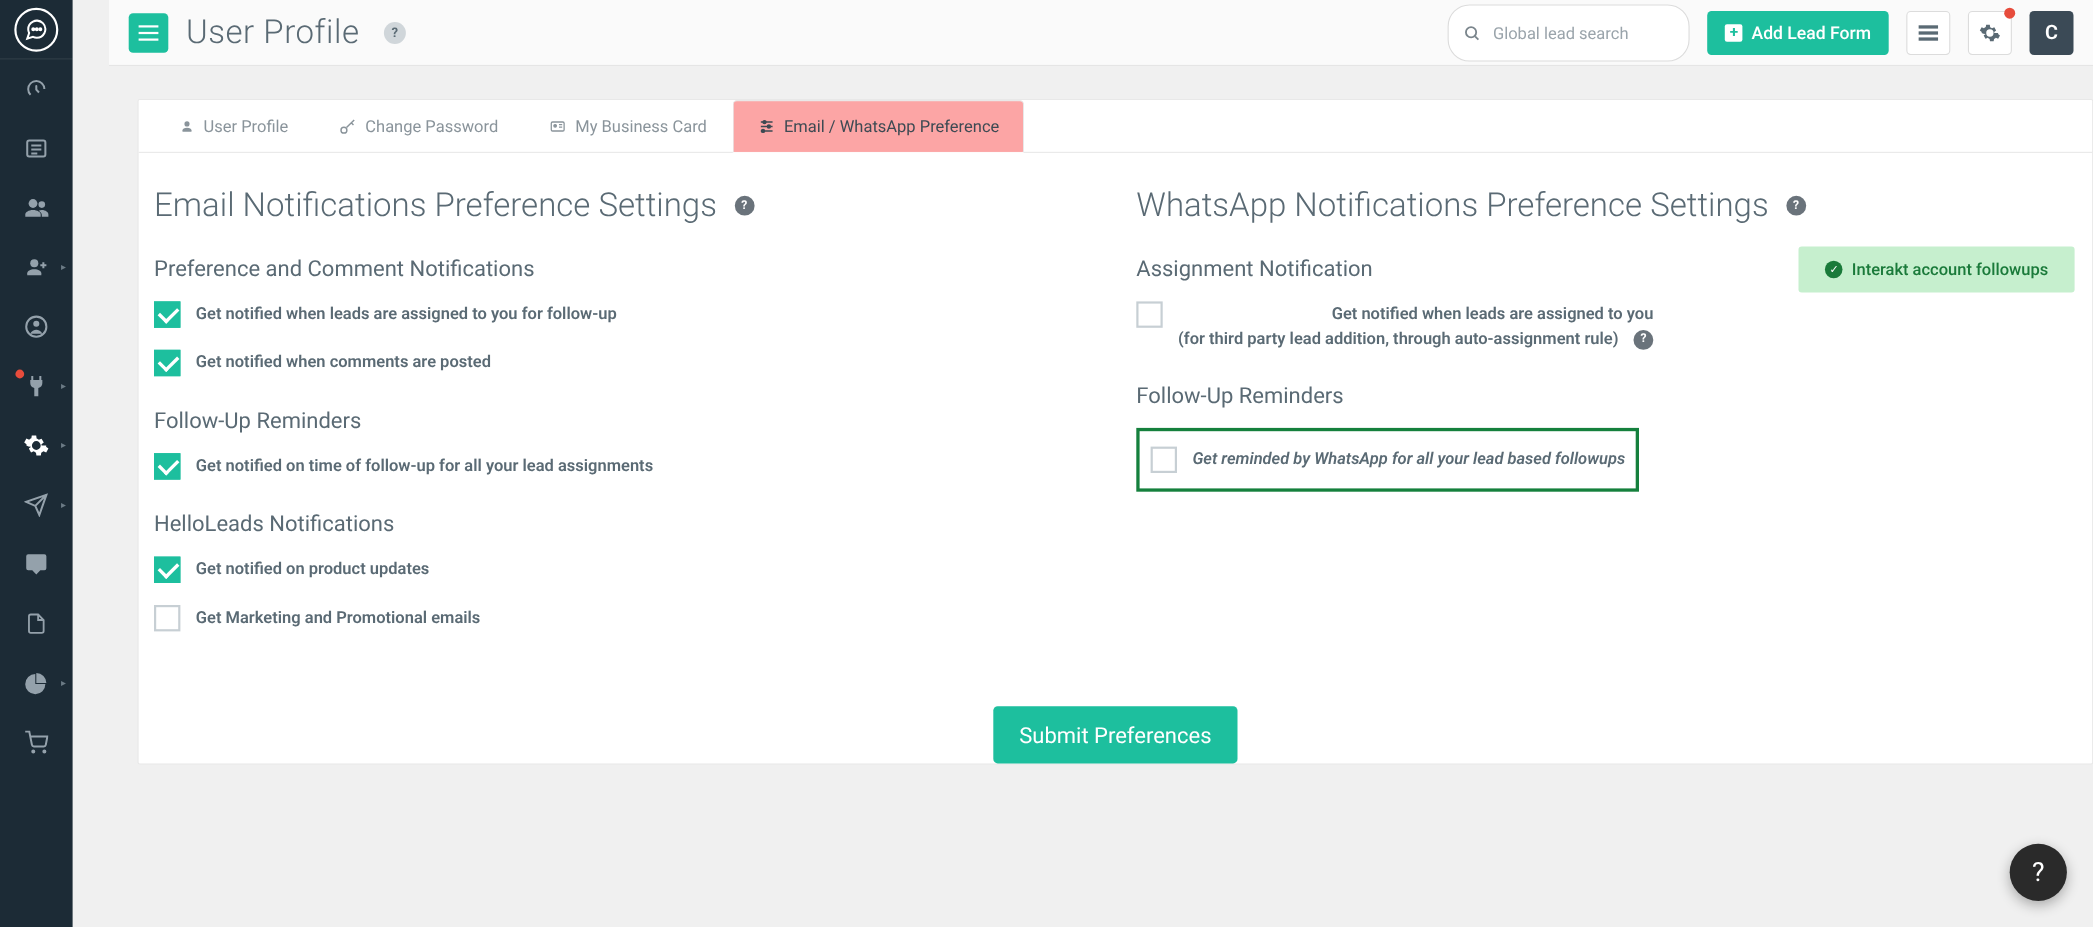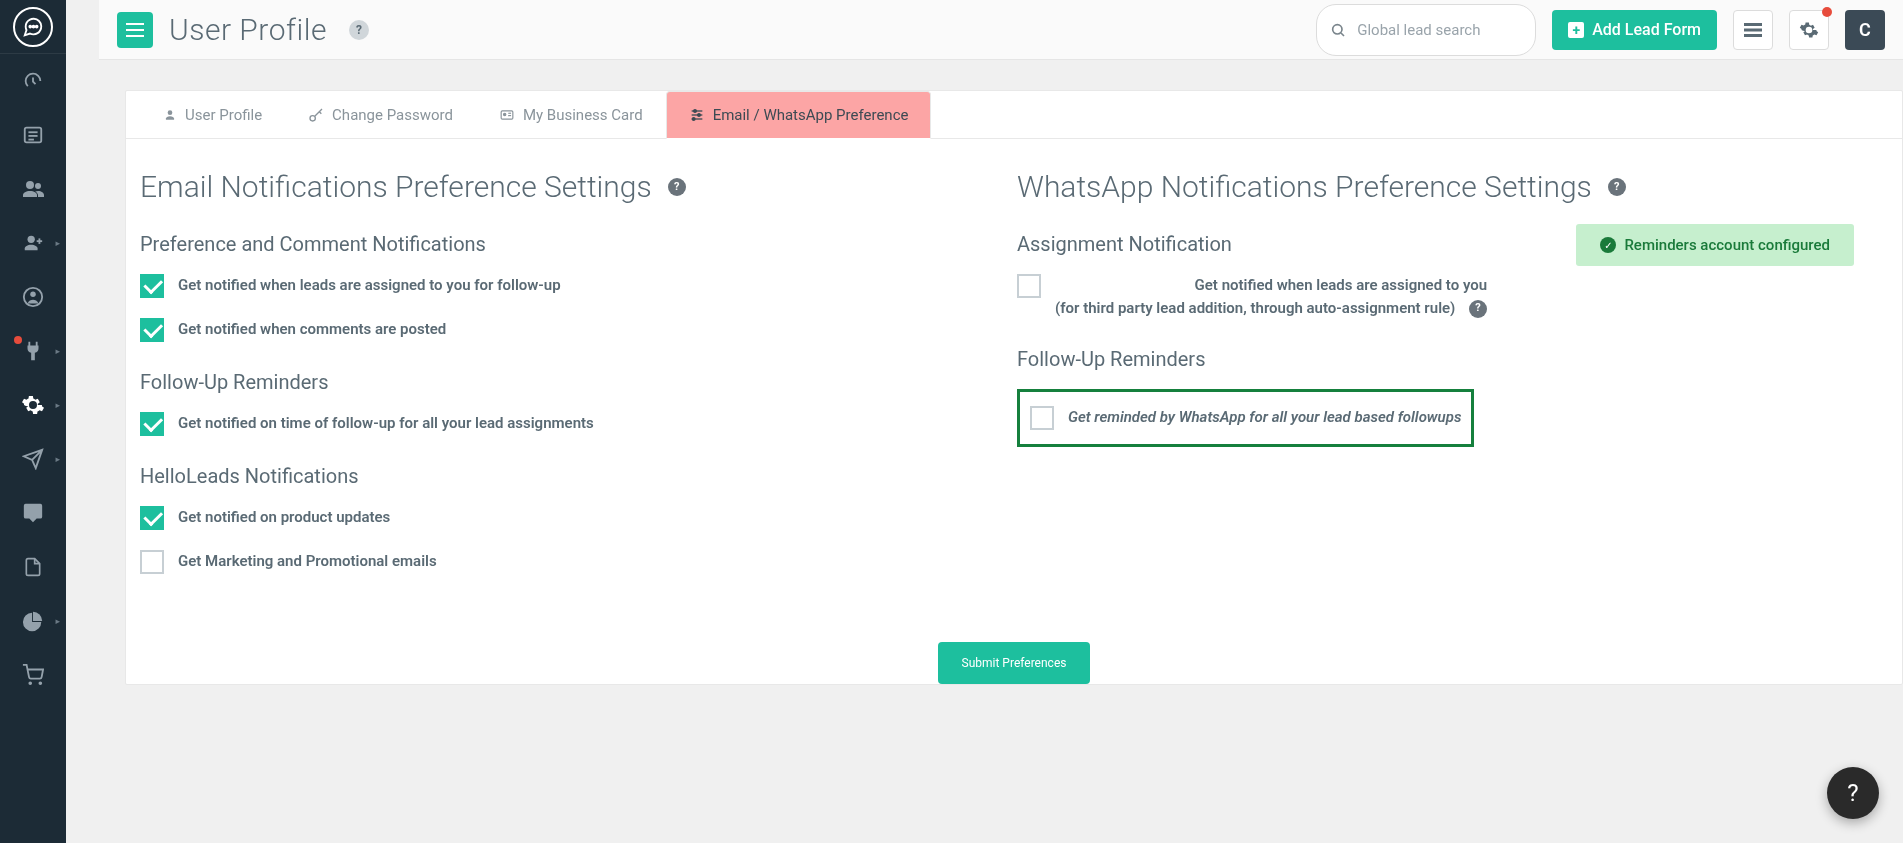--- a/index.html
+++ b/index.html
@@ -42,41 +42,41 @@
 .content-wrap { flex:1; overflow:auto; padding:30px 0 30px 26px; }
 .panel { background:#fff; border:1px solid #e8e8e8; border-radius:2px; margin-right:0; }
 
 
 .tabs { display:flex; border-bottom:1px solid #e8e8e8; padding-left:14px; }
 .tab { padding:14px 22px; color:#8a949b; font-size:15px; display:flex; align-items:center; gap:8px; cursor:pointer; border:1px solid transparent; margin-bottom:-1px; }
 .tab.active { color:#3d4a53; border:1px solid #e8e8e8; border-bottom:1px solid #fff; border-top-left-radius:4px; border-top-right-radius:4px; background:#fca5a5; }
 .tab-icon { font-size:14px; }
 
 
-.settings-body { display:flex; padding:30px 48px 30px 14px; gap:40px; }
+.settings-body { display:flex; padding:30px 16px 30px 14px; gap:40px; }
 .col { flex:1; }
 .section-title { font-size:30px; font-weight:300; color:#5a6a74; display:flex; align-items:center; gap:16px; margin-bottom:28px; }
 .help-q { width:18px; height:18px; border-radius:50%; background:#6a737b; color:#fff; font-size:11px; font-weight:700; display:flex; align-items:center; justify-content:center; cursor:pointer; }
 .subsection { margin-bottom:28px; }
 .subsection-title { font-size:20px; font-weight:400; color:#5a6a74; margin-bottom:18px; }
 .checkbox-row { display:flex; align-items:flex-start; gap:14px; margin-bottom:20px;text-align:right; }
 .chk { width:24px; height:24px; border:2px solid #c7cfd4; background:#fff; cursor:pointer; flex-shrink:0; display:flex; align-items:center; justify-content:center; }
 .chk.checked { background:#1dbf9e; border-color:#1dbf9e; }
 .chk.checked::after { content:""; width:8px; height:14px; border:solid #fff; border-width:0 3px 3px 0; transform:rotate(45deg) translate(-1px,-2px); }
 .chk-label { font-size:15px; font-weight:600; color:#5a6a74; line-height:1.5; }
 .chk-sublabel { display:block; font-weight:600; color:#5a6a74; }
 .inline-help { display:inline-flex; width:18px; height:18px; border-radius:50%; background:#6a737b; color:#fff; font-size:11px; font-weight:700; align-items:center; justify-content:center; margin-left:10px; cursor:pointer; vertical-align:middle; }
 
 .status-badge { background:#c6efce; color:#1a7a3a; padding:12px 24px; border-radius:3px; font-size:15px; font-weight:500; display:flex; align-items:center; gap:8px; float:right; margin-top:-8px; }
 .status-badge .check-circle { width:16px; height:16px; background:#1a7a3a; border-radius:50%; display:flex; align-items:center; justify-content:center; color:#fff; font-size:10px; }
 
 .highlight-box { border:3px solid #15803d; padding:14px 10px; display:inline-block;font-style:italic; }
 
 .submit-row { text-align:center; padding:10px 0 0; }
-.submit-btn { background:#1dbf9e; color:#fff; border:none; padding:14px 24px; font-size:12px; border-radius:4px; cursor:pointer; }
+.submit-btn { background:#1dbf9e; color:#fff; border:none; padding:14px 24px; font-size:20px; border-radius:4px; cursor:pointer; }
 
 
 .floating-help { position:fixed; right:24px; bottom:24px; width:52px; height:52px; border-radius:50%; background:#2a2a2a; color:#fff; display:flex; align-items:center; justify-content:center; font-size:24px; cursor:pointer; box-shadow:0 4px 12px rgba(0,0,0,0.3); }
 
 svg { display:block; }
 </style>
 </head>
 <body>
 
 <div class="sidebar">
@@ -302,21 +302,21 @@
 
         <div class="col">
           <div class="section-title">
             <span>WhatsApp Notifications Preference Settings</span>
             <span class="help-q">?</span>
           </div>
 
           <div class="subsection" style="position:relative;">
             <div class="status-badge">
               <span class="check-circle">✓</span>
-              <span>Reminders account configured</span>
+              <span>Interakt account followups</span>
             </div>
             <div class="subsection-title">Assignment Notification</div>
             <div class="checkbox-row">
               <div class="chk"></div>
               <div class="chk-label">
                 <span>Get notified when leads are assigned to you</span>
                 <span class="chk-sublabel">
                   <span>(for third party lead addition, through auto-assignment rule)</span>
                   <span class="inline-help">?</span>
                 </span>

